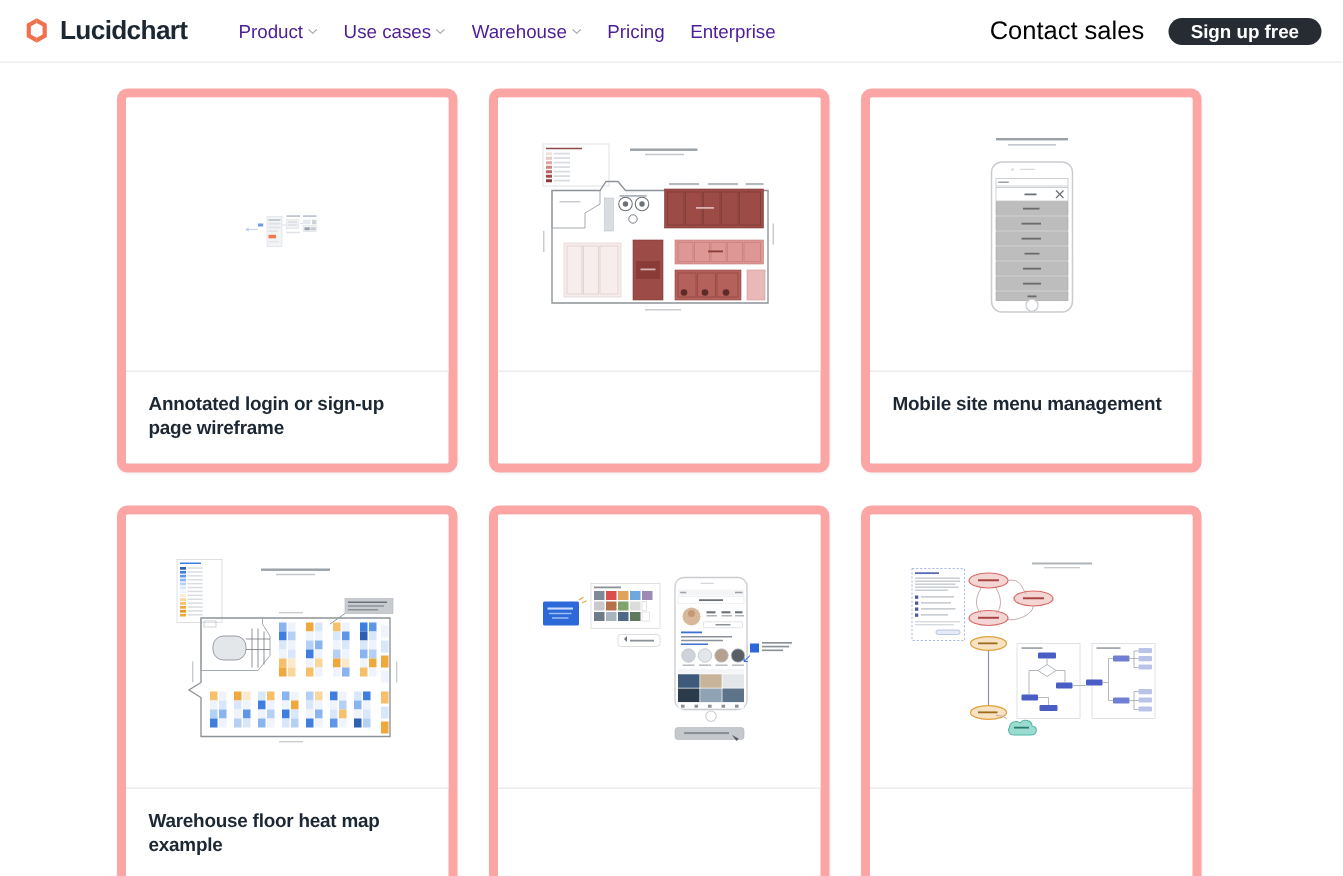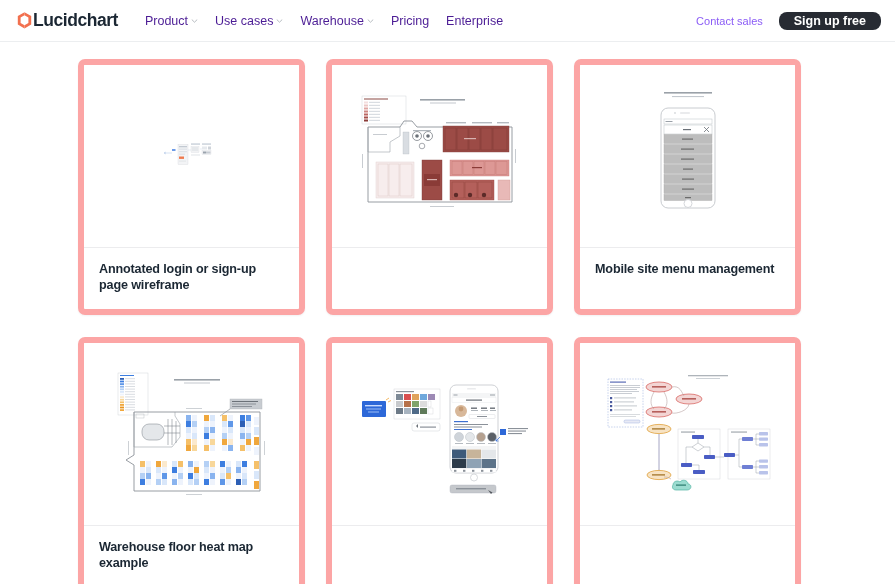--- a/index.html
+++ b/index.html
@@ -16,45 +16,45 @@
     width: 100%;
     background: #ffffff;
     border-bottom: 1px solid #eceef0;
     display: flex;
     align-items: center;
     padding: 0 14px 0 16px;
     position: relative;
     z-index: 20;
   }
   .logo-wrap {
-    display: flex; align-items: center; gap: 0;
-    margin-right: 27px;
+    display: flex; align-items: center; gap: 7px;
+    margin-right: 34px;
     cursor: pointer;
   }
   .logo-mark { width: 17px; height: 19px; display: block; }
   .logo-text {
     font-size: 17.5px; font-weight: bold; color: #1b2733;
     letter-spacing: -0.45px;
   }
   .nav-links { display: flex; align-items: center; gap: 17px; }
   .nav-link {
     font-size: 12.5px; color: #4c1d95;
     display: flex; align-items: center; gap: 3px;
     cursor: pointer; white-space: nowrap;
   }
   .chev { display:block; width: 7px; height: 4px; }
   .nav-right {
     margin-left: auto;
     display: flex; align-items: center; gap: 16px;
   }
-  .contact-sales { font-size: 11px; color: #8b5cf6; cursor: pointer; white-space: nowrap; }
+  .contact-sales { font-size: 17px; color: #000000; cursor: pointer; white-space: nowrap; }
   .signup-btn {
     background: #272b33; color: #ffffff;
     font-size: 12.5px; font-weight: bold;
-    border: none; border-radius: 8px;
+    border: none; border-radius: 15px;
     padding: 2px 15px; cursor: pointer;
     font-family: "Liberation Sans", sans-serif;
     white-space: nowrap;
   }
 
   
   .grid-area { padding: 17px 78px 0 78px; }
   .grid {
     display: grid;
     grid-template-columns: repeat(3, 227px);

